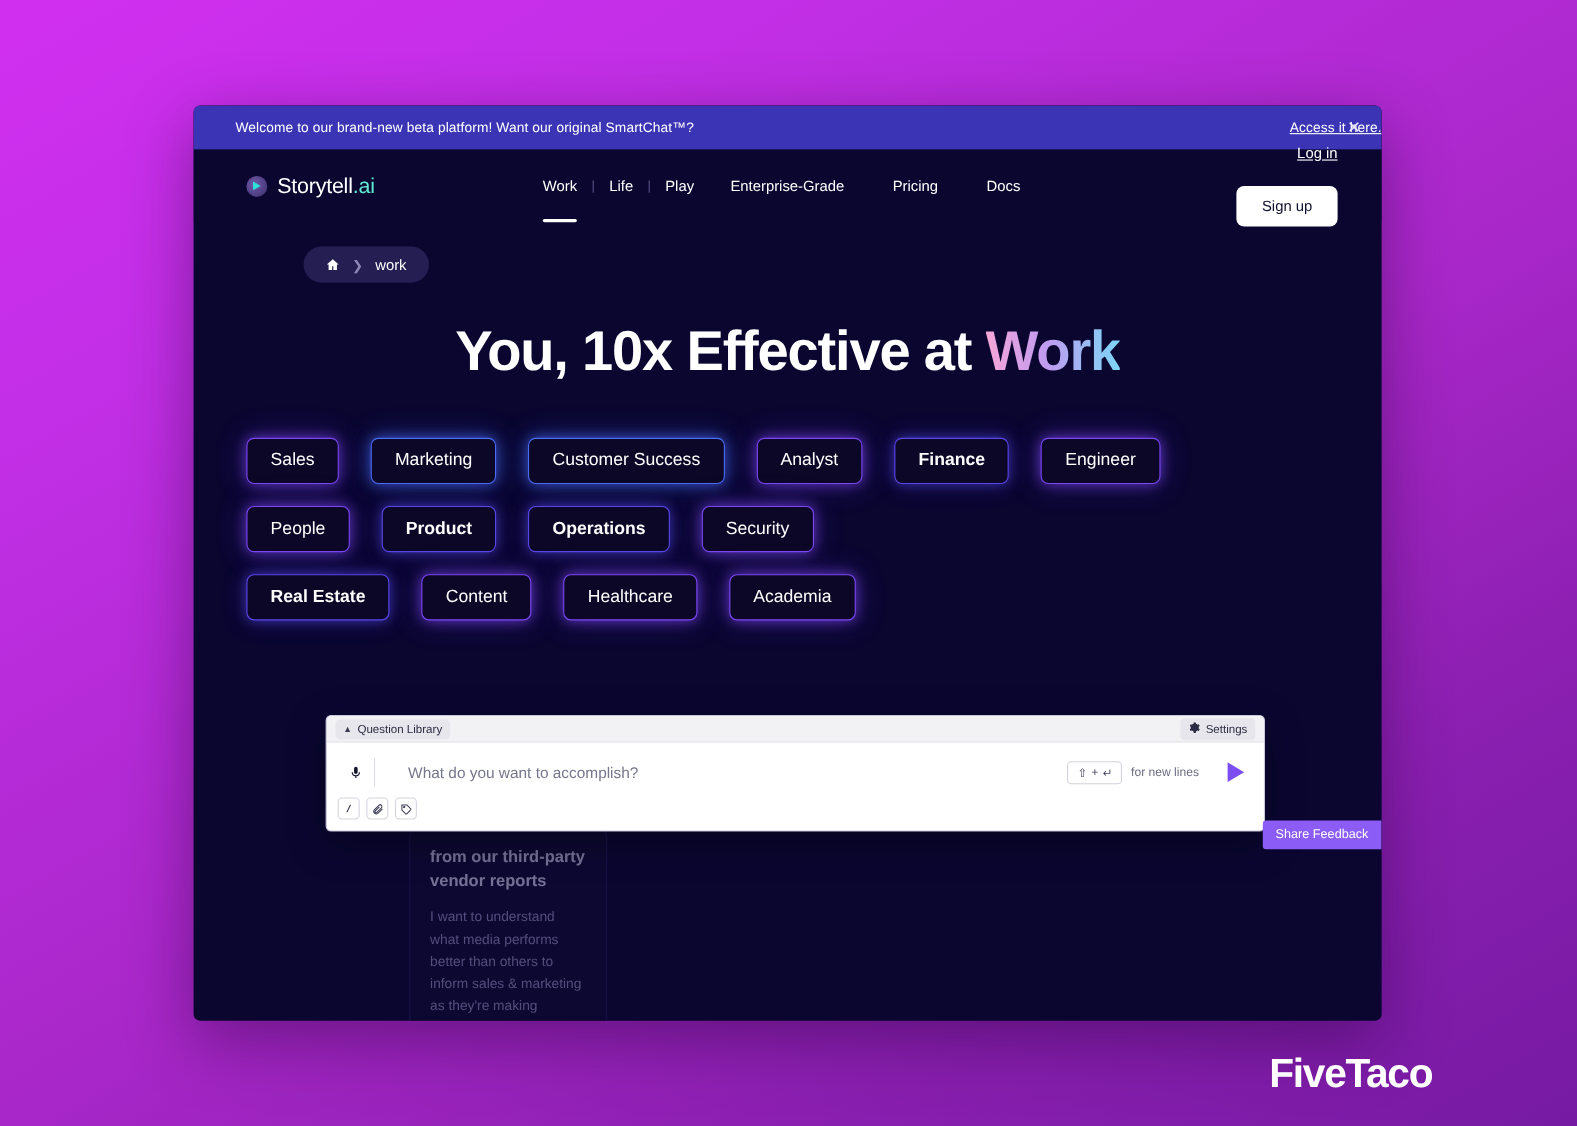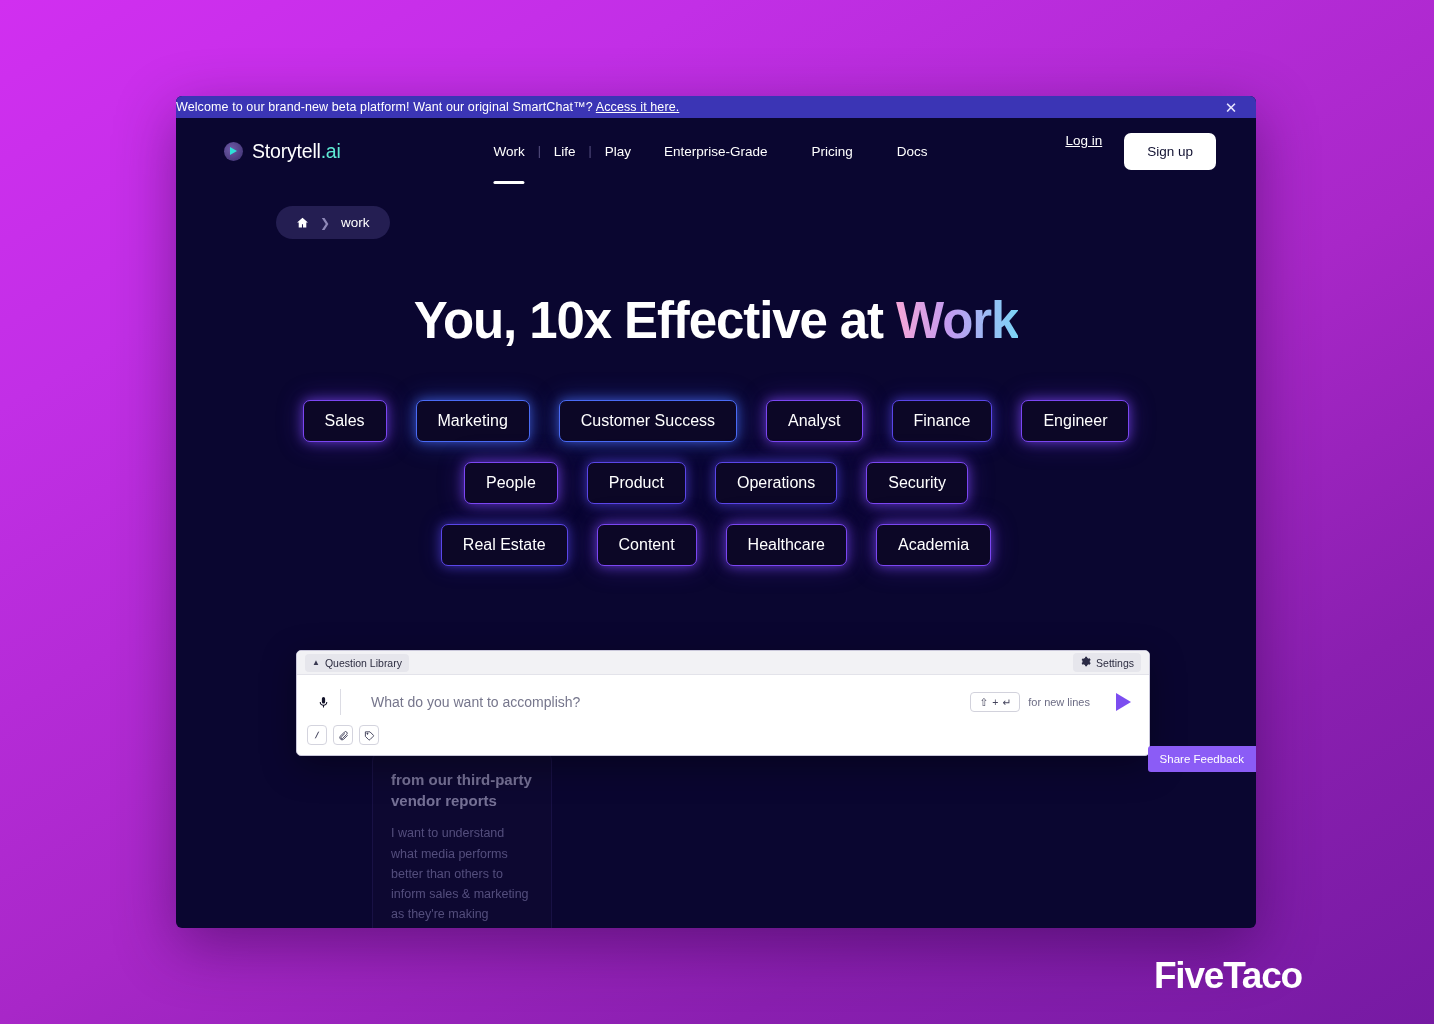--- a/index.html
+++ b/index.html
@@ -19,26 +19,27 @@
     left: 176px; top: 96px;
     width: 1080px; height: 832px;
     background: #0a0630;
     border-radius: 6px;
     overflow: hidden;
     box-shadow: 0 18px 60px rgba(40, 0, 60, .45);
   }
 
   
   #banner {
-    height: 22px;
+    height: 40px;
     background: #3b35b5;
-    display: flex; align-items: center; justify-content: flex-start;
+    display: flex; align-items: center; justify-content: space-between;
     position: relative;
     font-size: 12.5px; color: #ffffff;
     letter-spacing: .1px;
+    padding-left: 38px;
   }
   #banner .banner-text { white-space: nowrap; }
   #banner .banner-link {
     color: #ffffff; text-decoration: underline; margin-left: 3px; cursor: pointer;
   }
   #banner-close {
     position: absolute; right: 16px; top: 50%; transform: translateY(-50%);
     width: 18px; height: 18px; cursor: pointer;
     display: flex; align-items: center; justify-content: center;
     color: #e8e6ff; font-size: 15px; line-height: 1;
@@ -84,21 +85,21 @@
   }
   .nav-item.group-pad { padding: 0 22px; }
   .nav-item.active::after {
     content: ""; position: absolute;
     left: 11px; right: 11px; bottom: 0;
     height: 3px; background: #ffffff; border-radius: 2px;
   }
   .nav-sep { color: #5b5486; font-size: 12px; padding: 0 2px; }
 
   #header-actions {
-    margin-left: auto; display: flex; align-items: flex-start; gap: 22px;
+    margin-left: auto; display: flex; align-items: flex-end; gap: 22px; flex-direction: column;
   }
   #login-link {
     font-size: 13.5px; color: #ffffff; text-decoration: underline; cursor: pointer;
   }
   #signup-button {
     background: #ffffff; color: #101030;
     font-size: 13.5px; font-family: "Liberation Sans", sans-serif;
     border: none; border-radius: 7px;
     padding: 11px 23px; cursor: pointer;
   }
@@ -111,52 +112,52 @@
     border-radius: 20px;
     padding: 9px 20px;
     width: fit-content;
   }
   #breadcrumb .crumb-home { color: #fff; display: flex; align-items: center; cursor: pointer; }
   #breadcrumb .crumb-chevron { color: #8e88b8; font-size: 12px; }
   #breadcrumb .crumb-label { color: #ffffff; font-size: 13.5px; cursor: pointer; }
 
   
   #hero-title {
-    margin-top: 52px;
+    margin-top: 32px;
     text-align: center;
     font-size: 51px; font-weight: 700; color: #ffffff;
     letter-spacing: -1.1px;
   }
   #hero-title .hero-accent {
     background: linear-gradient(90deg, #f6a6d8 0%, #c09bf0 45%, #7cd5f7 100%);
     -webkit-background-clip: text; background-clip: text;
     -webkit-text-fill-color: transparent; color: transparent;
   }
 
   
   #tag-rows { margin-top: 50px; }
   .tag-row {
-    display: flex; justify-content: center; align-items: center;
-    gap: 29px; margin-bottom: 20px;
+    display: flex; justify-content: flex-start; align-items: center;
+    gap: 29px; margin-bottom: 20px; margin-left: 48px;
   }
   .tag-chip {
     background: #0c0726;
     color: #ffffff;
     font-size: 16px;
     font-family: "Liberation Sans", sans-serif;
     border: 1.6px solid #6b49f0;
     border-radius: 7px;
     padding: 11px 21px;
     cursor: pointer;
     white-space: nowrap;
     box-shadow: 0 0 11px rgba(90, 70, 240, .55), 0 0 22px rgba(70, 60, 220, .3);
   }
   .tag-chip.glow-violet { border-color: #7b46f2; box-shadow: 0 0 12px rgba(124,70,242,.7), 0 0 26px rgba(110,60,230,.35); }
   .tag-chip.glow-blue   { border-color: #4a6bf5; box-shadow: 0 0 12px rgba(74,107,245,.7), 0 0 26px rgba(60,100,240,.35); }
-  .tag-chip.glow-indigo { border-color: #5a46e8; box-shadow: 0 0 11px rgba(90,70,232,.6),  0 0 22px rgba(70,60,220,.3); }
+  .tag-chip.glow-indigo { border-color: #5a46e8; box-shadow: 0 0 11px rgba(90,70,232,.6),  0 0 22px rgba(70,60,220,.3); font-weight: bold; }
   .tag-chip.glow-pink   { border-color: #a05cf0; box-shadow: 0 0 13px rgba(200,90,220,.65), 0 0 26px rgba(180,70,210,.35); }
 
   
   #question-card {
     position: absolute;
     left: 196px; top: 655px;
     width: 180px;
     background: #100a33;
     border: 1px solid #241a55;
     border-radius: 10px;

